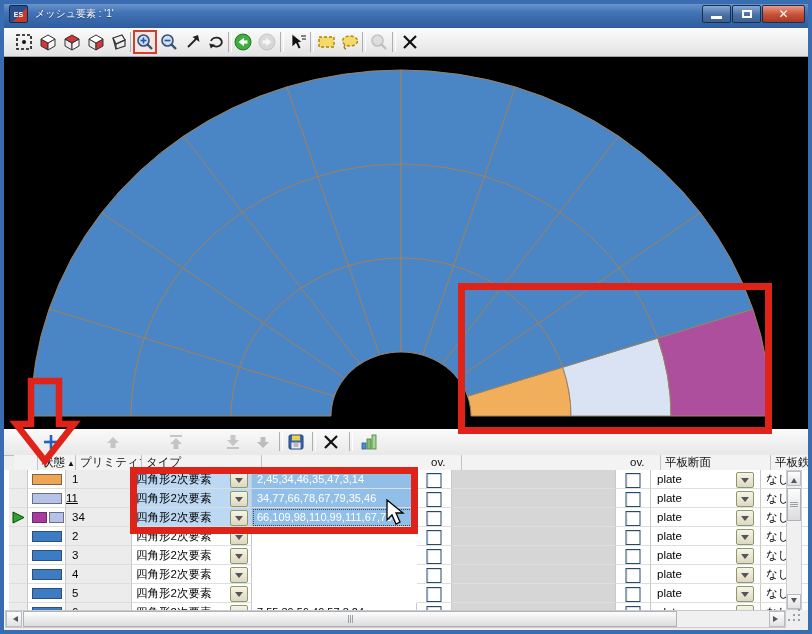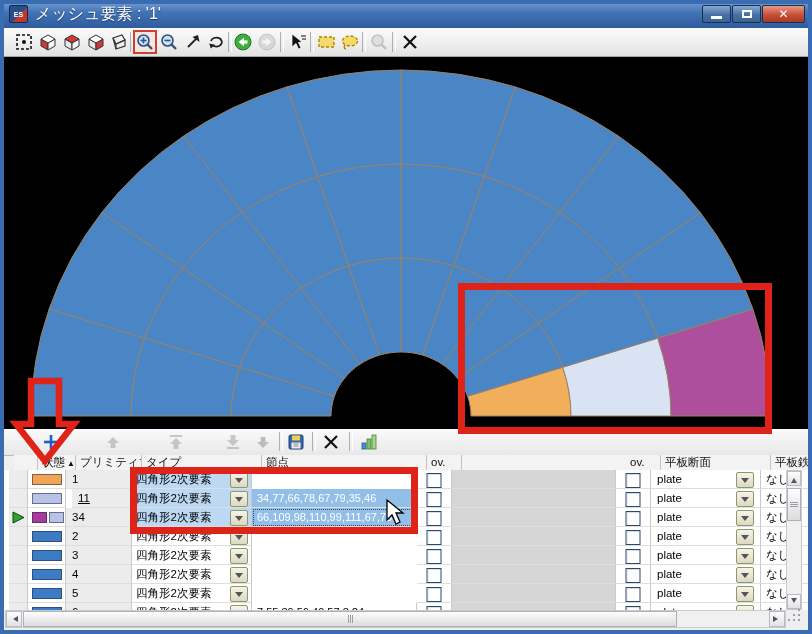--- a/index.html
+++ b/index.html
@@ -5,21 +5,21 @@
   html,body{margin:0;padding:0;background:#555;font-family:"Liberation Sans","DejaVu Sans",sans-serif;}
   #stage{position:relative;width:812px;height:634px;background:#000;overflow:hidden;
          outline:1px solid #16304F;}
   
   #frame{position:absolute;inset:0;border:4px solid #3A6CB2;box-sizing:border-box;pointer-events:none;z-index:40;}
   #titlebar{position:absolute;left:0;top:0;width:812px;height:28px;
             background:linear-gradient(#7DA2D4,#4273B5 45%,#2E5C9F);display:flex;align-items:center;z-index:5;}
   #titlebar .app-icon{width:17px;height:16px;margin:0 7px 0 9px;border-radius:2px;
       background:linear-gradient(135deg,#2A4E8C 0 55%,#C0392B 55% 100%);border:1px solid #12294F;
       color:#fff;font-size:7px;font-weight:bold;display:flex;align-items:center;justify-content:center;}
-  #titlebar .title{color:#fff;font-size:16px;text-shadow:0 1px 1px #1A3A66;}
+  #titlebar .title{color:#fff;font-size:10px;text-shadow:0 1px 1px #1A3A66;}
   .winbtns{position:absolute;right:7px;top:5px;display:flex;gap:1px;}
   .winbtn{width:29px;height:18px;border:1px solid #16304F;border-radius:2px;box-sizing:border-box;
           background:linear-gradient(#87A9D6,#4A6FA4 55%,#3C628F);display:flex;align-items:center;justify-content:center;}
   .winbtn.close{width:43px;background:linear-gradient(#E79A86,#C74F37 55%,#A93A22);}
   .winbtn .g-min{width:11px;height:3px;background:#fff;margin-top:7px;}
   .winbtn .g-max{width:10px;height:8px;border:2px solid #fff;box-sizing:border-box;}
   .winbtn .g-x{color:#fff;font-size:12px;font-weight:bold;line-height:1;}
   
   #main-toolbar{position:absolute;left:4px;top:28px;width:804px;height:28px;
      background:linear-gradient(#FBFBFB,#EDEDED 60%,#E2E2E2);border-bottom:1px solid #9EA4AA;z-index:5;}
@@ -296,54 +296,54 @@
             <rect x="7" y="6" width="4" height="10" fill="#7FBF6A" stroke="#44823A" stroke-width=".8"></rect>
             <rect x="12" y="2" width="4" height="14" fill="#A9D695" stroke="#44823A" stroke-width=".8"></rect>
           </svg>
         </span>
       </div>
     <div id="grid-header">
         <div class="hcell" style="left: 5px; width: 19px;"></div>
         <div class="hcell" style="left: 24px; width: 38px;">状態<span class="sortmark">▲</span></div>
         <div class="hcell" style="left: 62px; width: 66px;">プリミティブ</div>
         <div class="hcell" style="left: 128px; width: 120px;">タイプ</div>
-        <div class="hcell" style="left: 248px; width: 165px;">節点</div>
         <div class="hcell" style="left: 413px; width: 35px;">ov.</div>
         <div class="hcell" style="left: 612px; width: 35px;">ov.</div>
         <div class="hcell" style="left: 647px; width: 110px;">平板断面</div>
         <div class="hcell" style="left: 757px; width: 48px;">平板鉄筋</div>
       </div>
     <div id="grid-rows">
         <div class="grow" style="top: 0px;">
           <div class="gcell gray" style="left: 5px; width: 19px;"></div>
           <div class="gcell" style="left: 24px; width: 38px;">
             <span class="swatch" style="left: 4px; width: 30px; background: rgb(240, 164, 85);"></span>
           </div>
           <div class="gcell gray" style="left: 62px; width: 66px; padding-left: 6px;">1</div>
           <div class="gcell selblue" style="left: 128px; width: 120px; padding-left: 4px;">四角形2次要素<span class="ddbtn">
               <span class="tri"></span>
             </span></div>
+          <div class="gcell nodesel" style="left: 248px; width: 165px; padding-left: 5px; font-size: 11px;">2,45,34,46,35,47,3,14</div>
           <div class="gcell" style="left: 413px; width: 35px;">
             <span class="chk"></span>
           </div>
           <div class="gcell dgray" style="left: 448px; width: 164px;"></div>
           <div class="gcell" style="left: 612px; width: 35px;">
             <span class="chk"></span>
           </div>
           <div class="gcell" style="left: 647px; width: 110px; padding-left: 6px;">plate<span class="ddbtn" style="right: 6px;">
               <span class="tri"></span>
             </span></div>
           <div class="gcell" style="left: 757px; width: 48px; padding-left: 5px;">なし</div>
         </div>
         <div class="grow" style="top: 19px;">
           <div class="gcell gray" style="left: 5px; width: 19px;"></div>
           <div class="gcell" style="left: 24px; width: 38px;">
             <span class="swatch" style="left: 4px; width: 30px; background: rgb(183, 195, 230);"></span>
           </div>
-          <div class="gcell gray" style="left: 68px; width: 66px; padding-left: 6px; text-decoration: underline;">11</div>
+          <div class="gcell gray" style="left: 62px; width: 66px;  text-decoration: underline;">11</div>
           <div class="gcell selblue" style="left: 128px; width: 120px; padding-left: 4px;">四角形2次要素<span class="ddbtn">
               <span class="tri"></span>
             </span></div>
           <div class="gcell nodesel" style="left: 248px; width: 165px; padding-left: 5px; font-size: 11px;">34,77,66,78,67,79,35,46</div>
           <div class="gcell" style="left: 413px; width: 35px;">
             <span class="chk"></span>
           </div>
           <div class="gcell dgray" style="left: 448px; width: 164px;"></div>
           <div class="gcell" style="left: 612px; width: 35px;">
             <span class="chk"></span>

